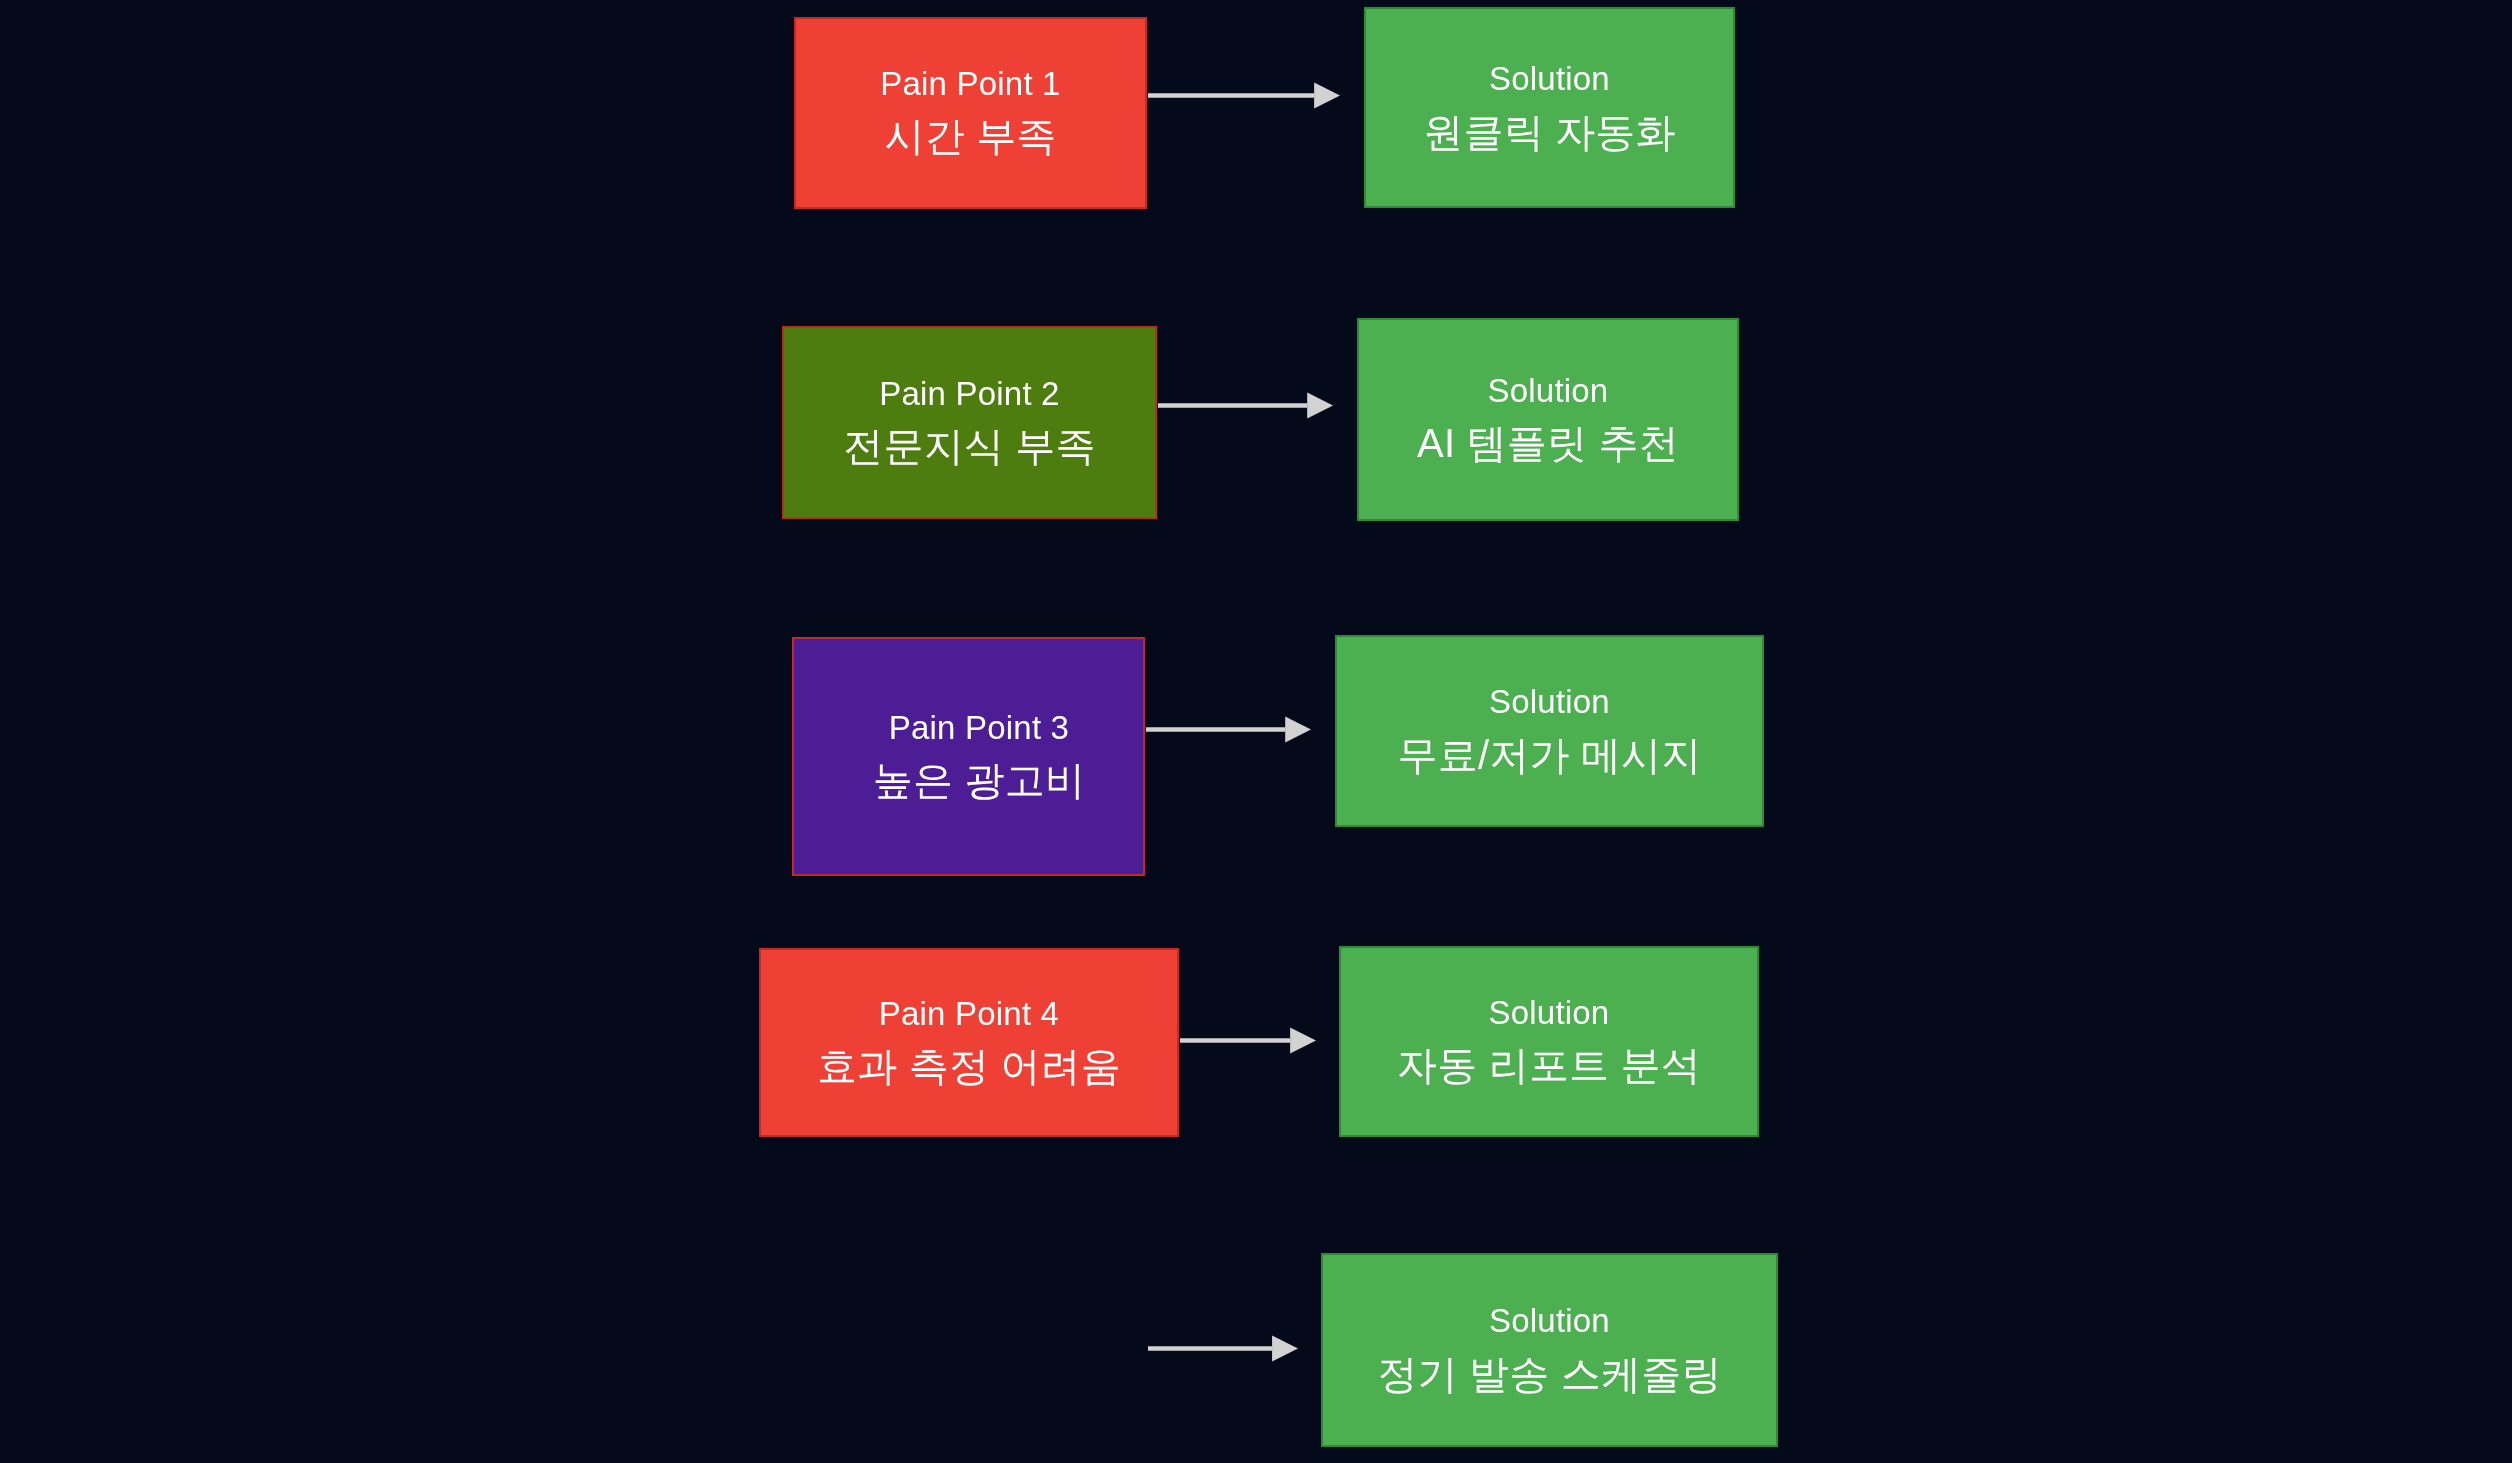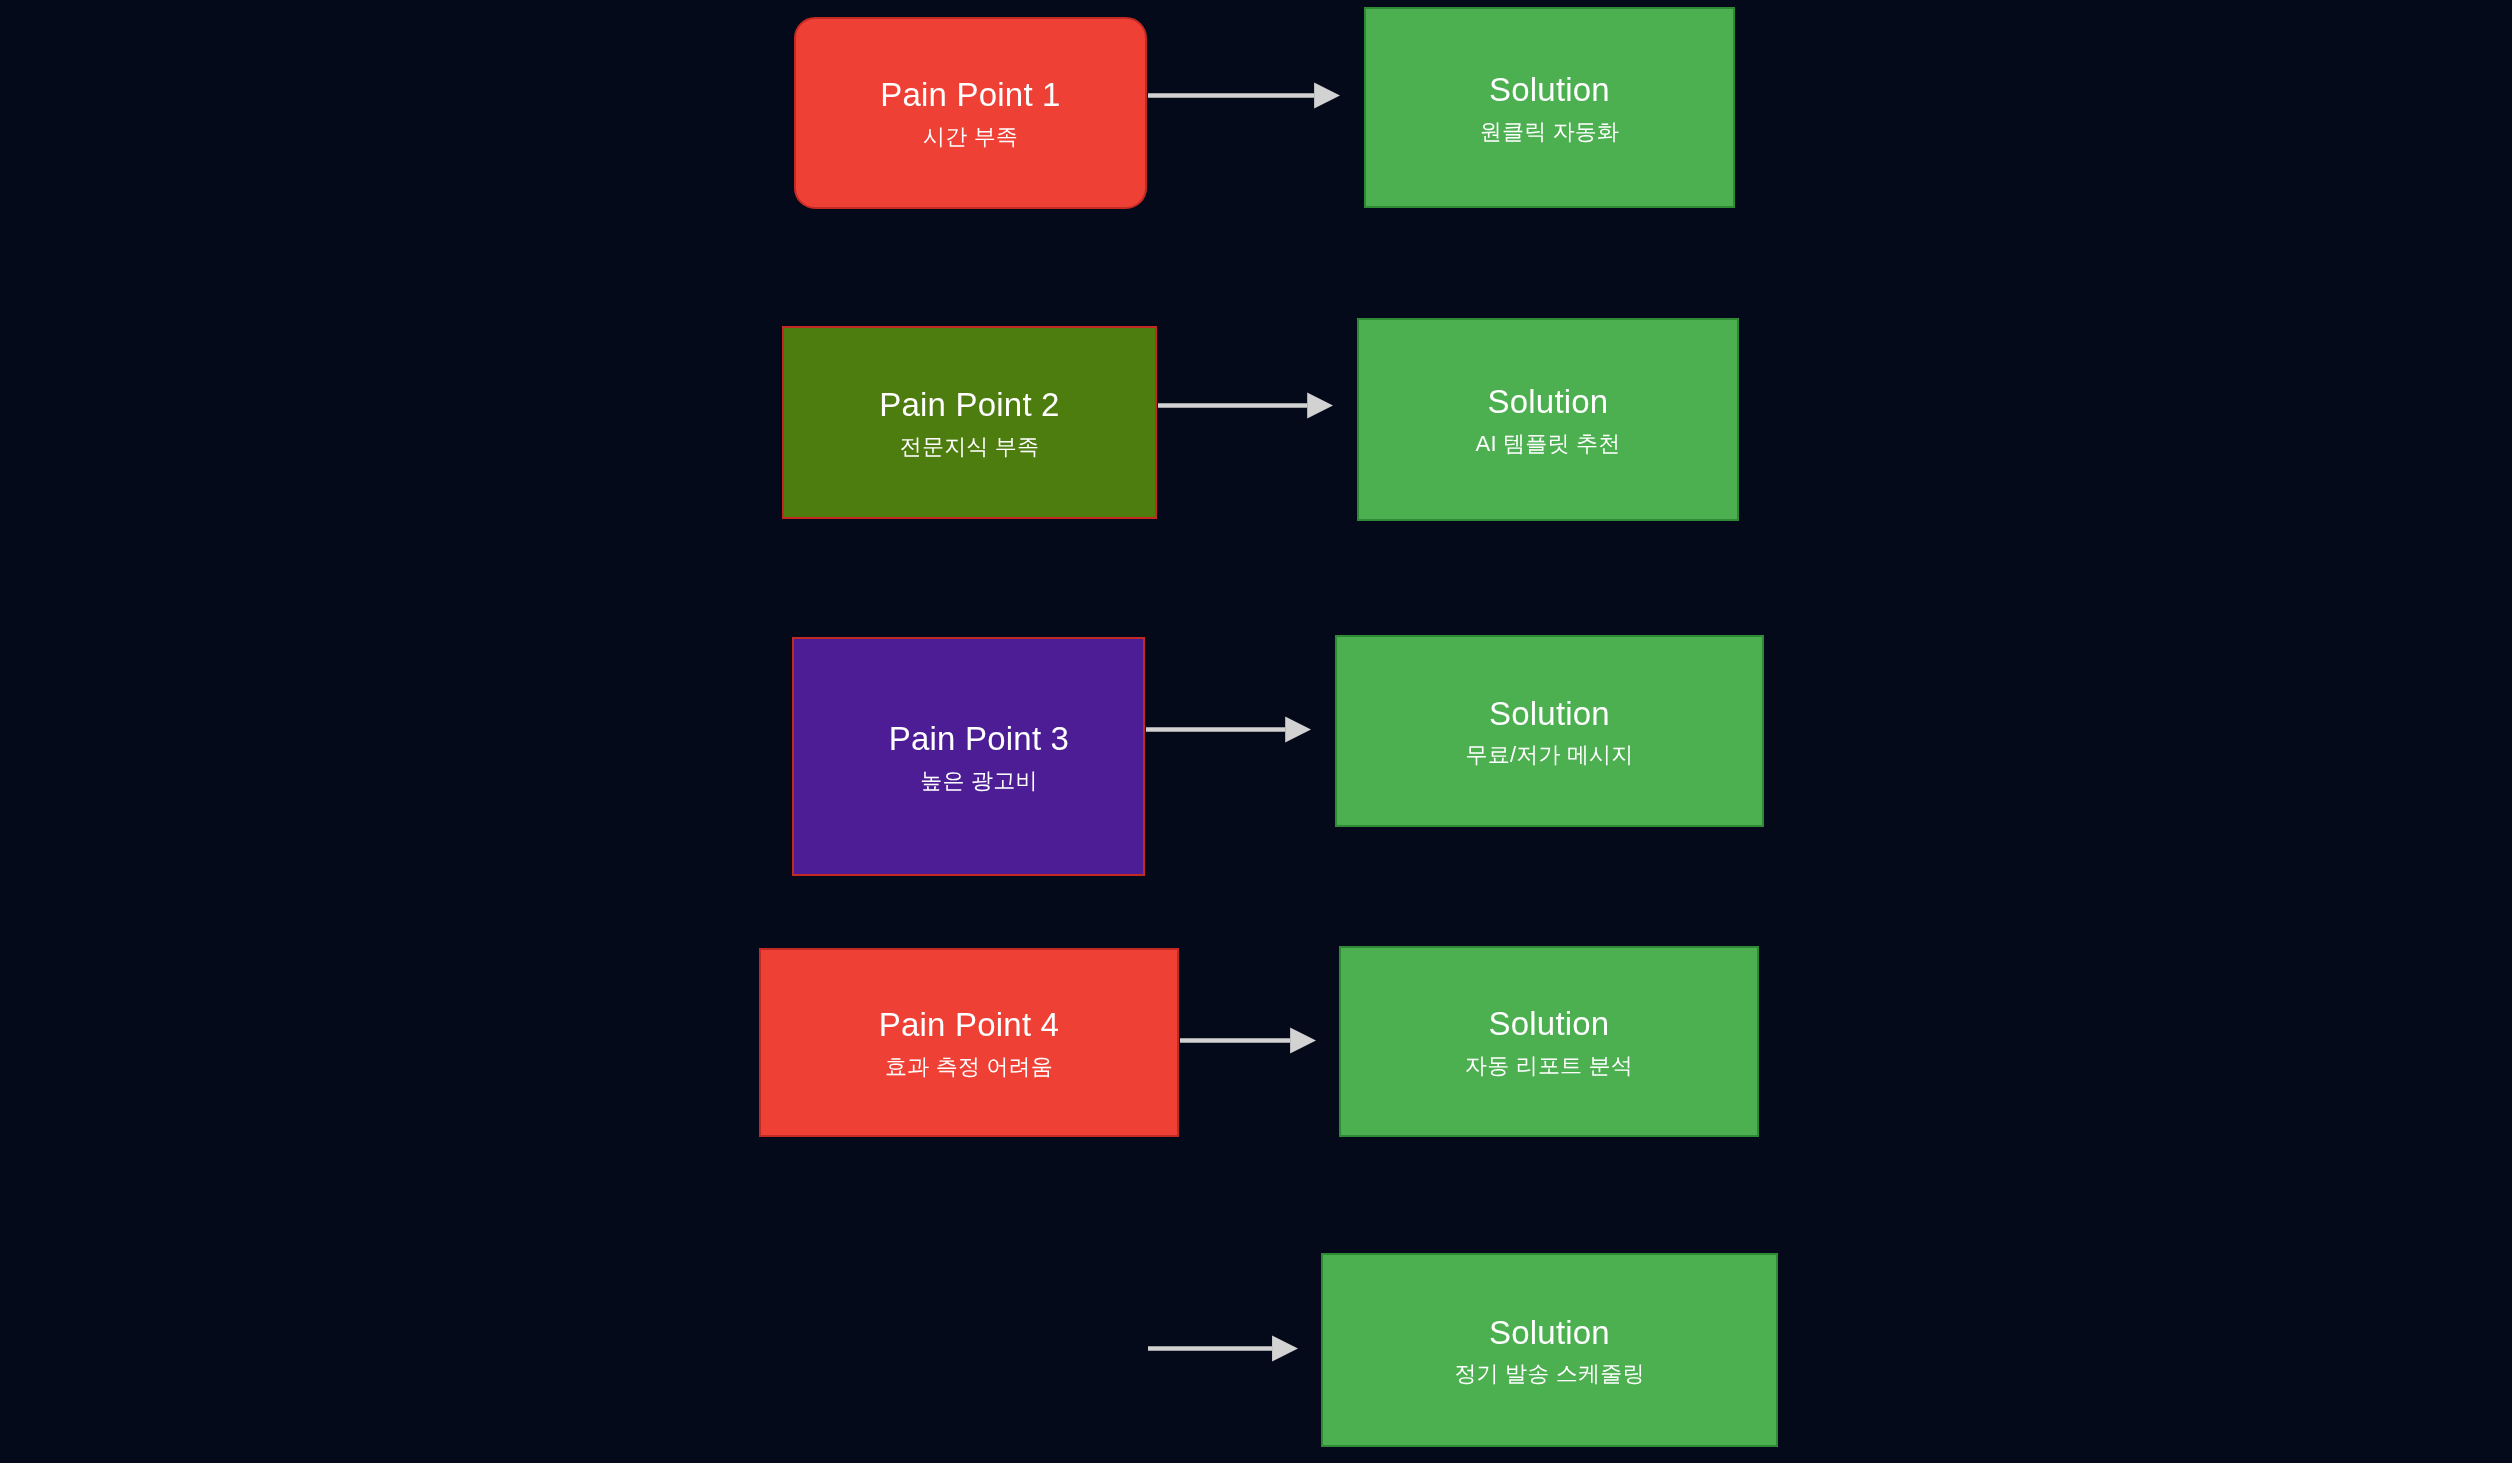--- a/index.html
+++ b/index.html
@@ -40,21 +40,21 @@
     letter-spacing: 0.2px;
   }
 
   .node .line1 {
     font-size: 33px;
     font-weight: 400;
     white-space: nowrap;
   }
 
   .node .line2 {
-    font-size: 22px;
+    font-size: 40px;
     font-weight: 400;
     white-space: nowrap;
     margin-top: 6.5px;
   }
 
   .pain {
     background: #ef4036;
     border: 2.8px solid #c32a24;
   }
 
@@ -74,21 +74,21 @@
     width: 100%;
     height: 100%;
     overflow: visible;
   }
 </style>
 </head>
 <body>
 
 <div id="canvas">
     <div class="row" style="top: 0px; height: 1464px; pointer-events: none;">
-      <div class="node pain" style="pointer-events: auto; left: 794px; top: 16.6px; width: 353px; height: 192px; background: rgb(239, 64, 54); border-color: rgb(195, 42, 36); color: rgb(255, 255, 255); border-radius: 21px;">
+      <div class="node pain" style="pointer-events: auto; left: 794px; top: 16.6px; width: 353px; height: 192px; background: rgb(239, 64, 54); border-color: rgb(195, 42, 36); color: rgb(255, 255, 255);">
         <div class="line1">Pain Point 1</div>
         <div class="line2">시간 부족</div>
       </div>
       <div class="arrow" style="left: 1148px; top: 77px; width: 192px;">
         <svg viewBox="0 0 208 40" preserveAspectRatio="none">
           <line x1="0" y1="20" x2="180" y2="20" stroke="#d2d2d2" stroke-width="5"></line>
           <polygon points="180,6 208,20 180,34" fill="#d2d2d2"></polygon>
         </svg>
       </div>
       <div class="node solution" style="pointer-events: auto; left: 1340px; top: 7.4px; width: 371px; height: 201px; background: rgb(76, 175, 80); border-color: rgb(47, 138, 53); color: rgb(255, 255, 255);">

